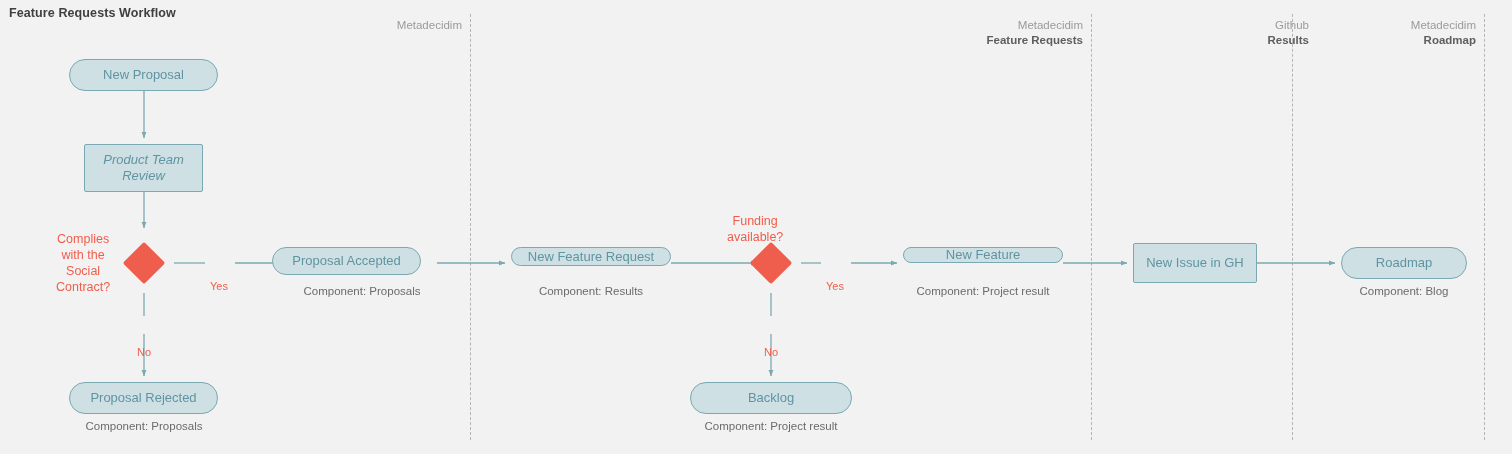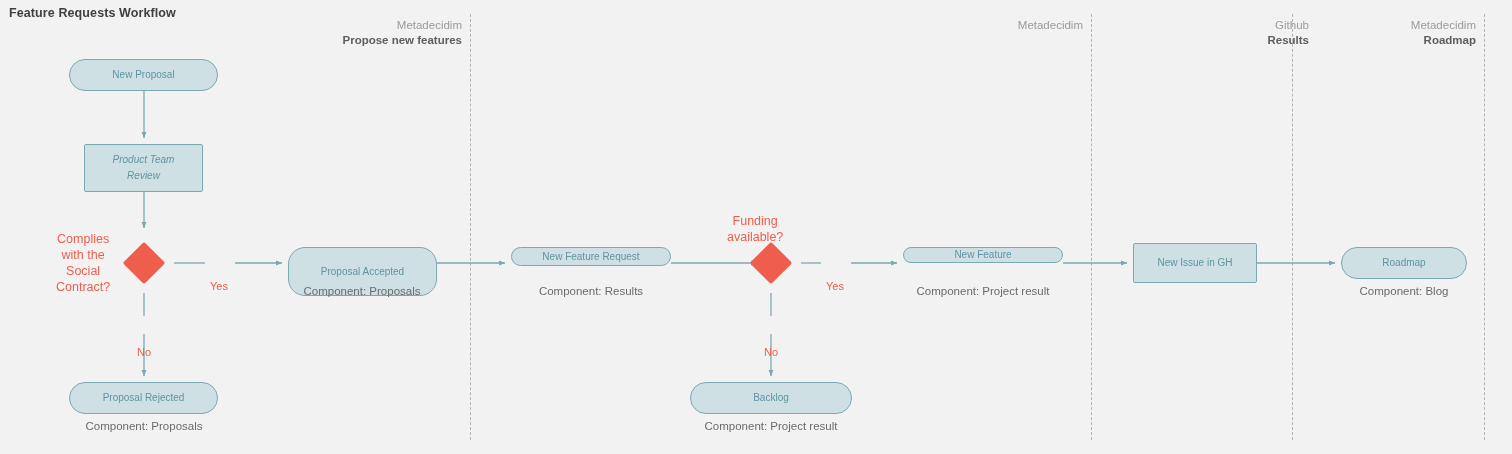--- a/index.html
+++ b/index.html
@@ -68,21 +68,21 @@
     pointer-events: none;
   }
 
   
   .node {
     position: absolute;
     box-sizing: border-box;
     background: #cfe0e5;
     border: 1.4px solid #7aa9b2;
     color: #5f94a0;
-    font-size: 10px;
+    font-size: 13px;
     display: flex;
     align-items: center;
     justify-content: center;
     text-align: center;
     line-height: 16px;
     padding: 0 6px;
   }
   .node.pill { border-radius: 17px; }
   .node.rect { border-radius: 2px; }
 
@@ -122,25 +122,25 @@
 </head>
 <body>
 
 <div id="canvas">
 
   <div class="diagram-title">Feature Requests Workflow</div>
 
   <div id="lane-layer">
       <div class="lane-header" style="left: 0px; top: 18px; width: 462px;">
         <span class="lane-org">Metadecidim</span>
-        <span class="lane-name">Propose new features</span>
       </div>
       <div class="lane-divider" style="left: 470px; height: 426px;"></div>
       <div class="lane-header" style="left: 0px; top: 18px; width: 1083px;">
         <span class="lane-org">Metadecidim</span>
+        <span class="lane-name">Feature Requests</span>
       </div>
       <div class="lane-divider" style="left: 1091px; height: 426px;"></div>
       <div class="lane-header" style="left: 0px; top: 18px; width: 1284px; padding-left: 25px;">
         <span class="lane-org">Github</span>
         <span class="lane-name">Results</span>
       </div>
       <div class="lane-divider" style="left: 1292px; height: 426px;"></div>
       <div class="lane-header" style="left: 0px; top: 18px; width: 1476px;">
         <span class="lane-org">Metadecidim</span>
         <span class="lane-name">Roadmap</span>
@@ -173,21 +173,21 @@
   </svg>
 
   <div id="node-layer">
       <div class="node pill" style="left: 69px; top: 59px; width: 149px; height: 32px;">
         <span style="white-space: pre-line;">New Proposal</span>
       </div>
       <div class="node rect" style="left: 84px; top: 144px; width: 119px; height: 48px; font-style: italic;">
         <span style="white-space: pre-line;">Product Team
 Review</span>
       </div>
-      <div class="node pill" style="left: 288px; top: 247px; width: 149px; height: 49px;">
+      <div class="node pill" style="left: 272px; top: 247px; width: 149px; height: 28px;">
         <span style="white-space: pre-line;">Proposal Accepted</span>
       </div>
       <div class="node pill" style="left: 511px; top: 247px; width: 160px; height: 19px;">
         <span style="white-space: pre-line;">New Feature Request</span>
       </div>
       <div class="node pill" style="left: 903px; top: 247px; width: 160px; height: 16px;">
         <span style="white-space: pre-line;">New Feature</span>
       </div>
       <div class="node rect" style="left: 1133px; top: 243px; width: 124px; height: 40px;">
         <span style="white-space: pre-line;">New Issue in GH</span>

